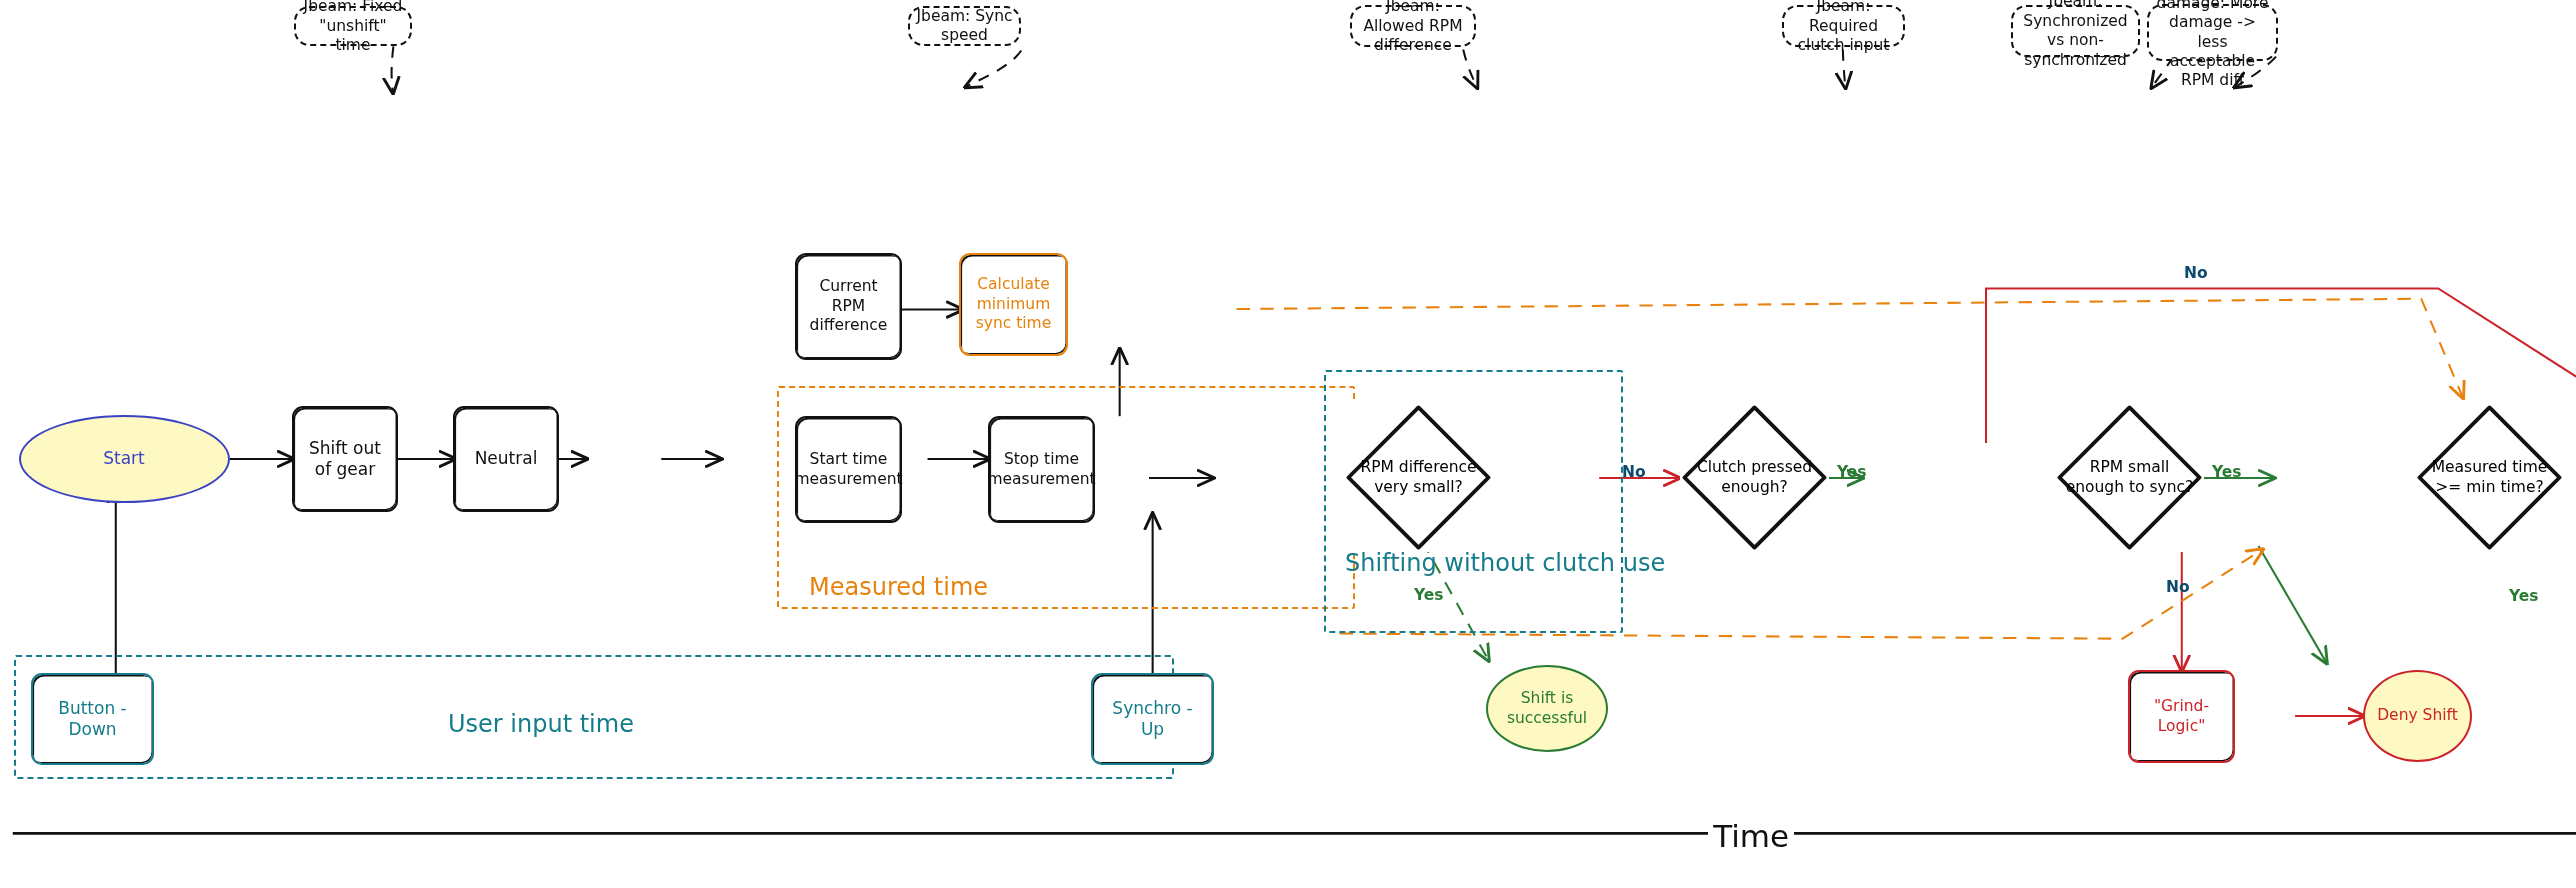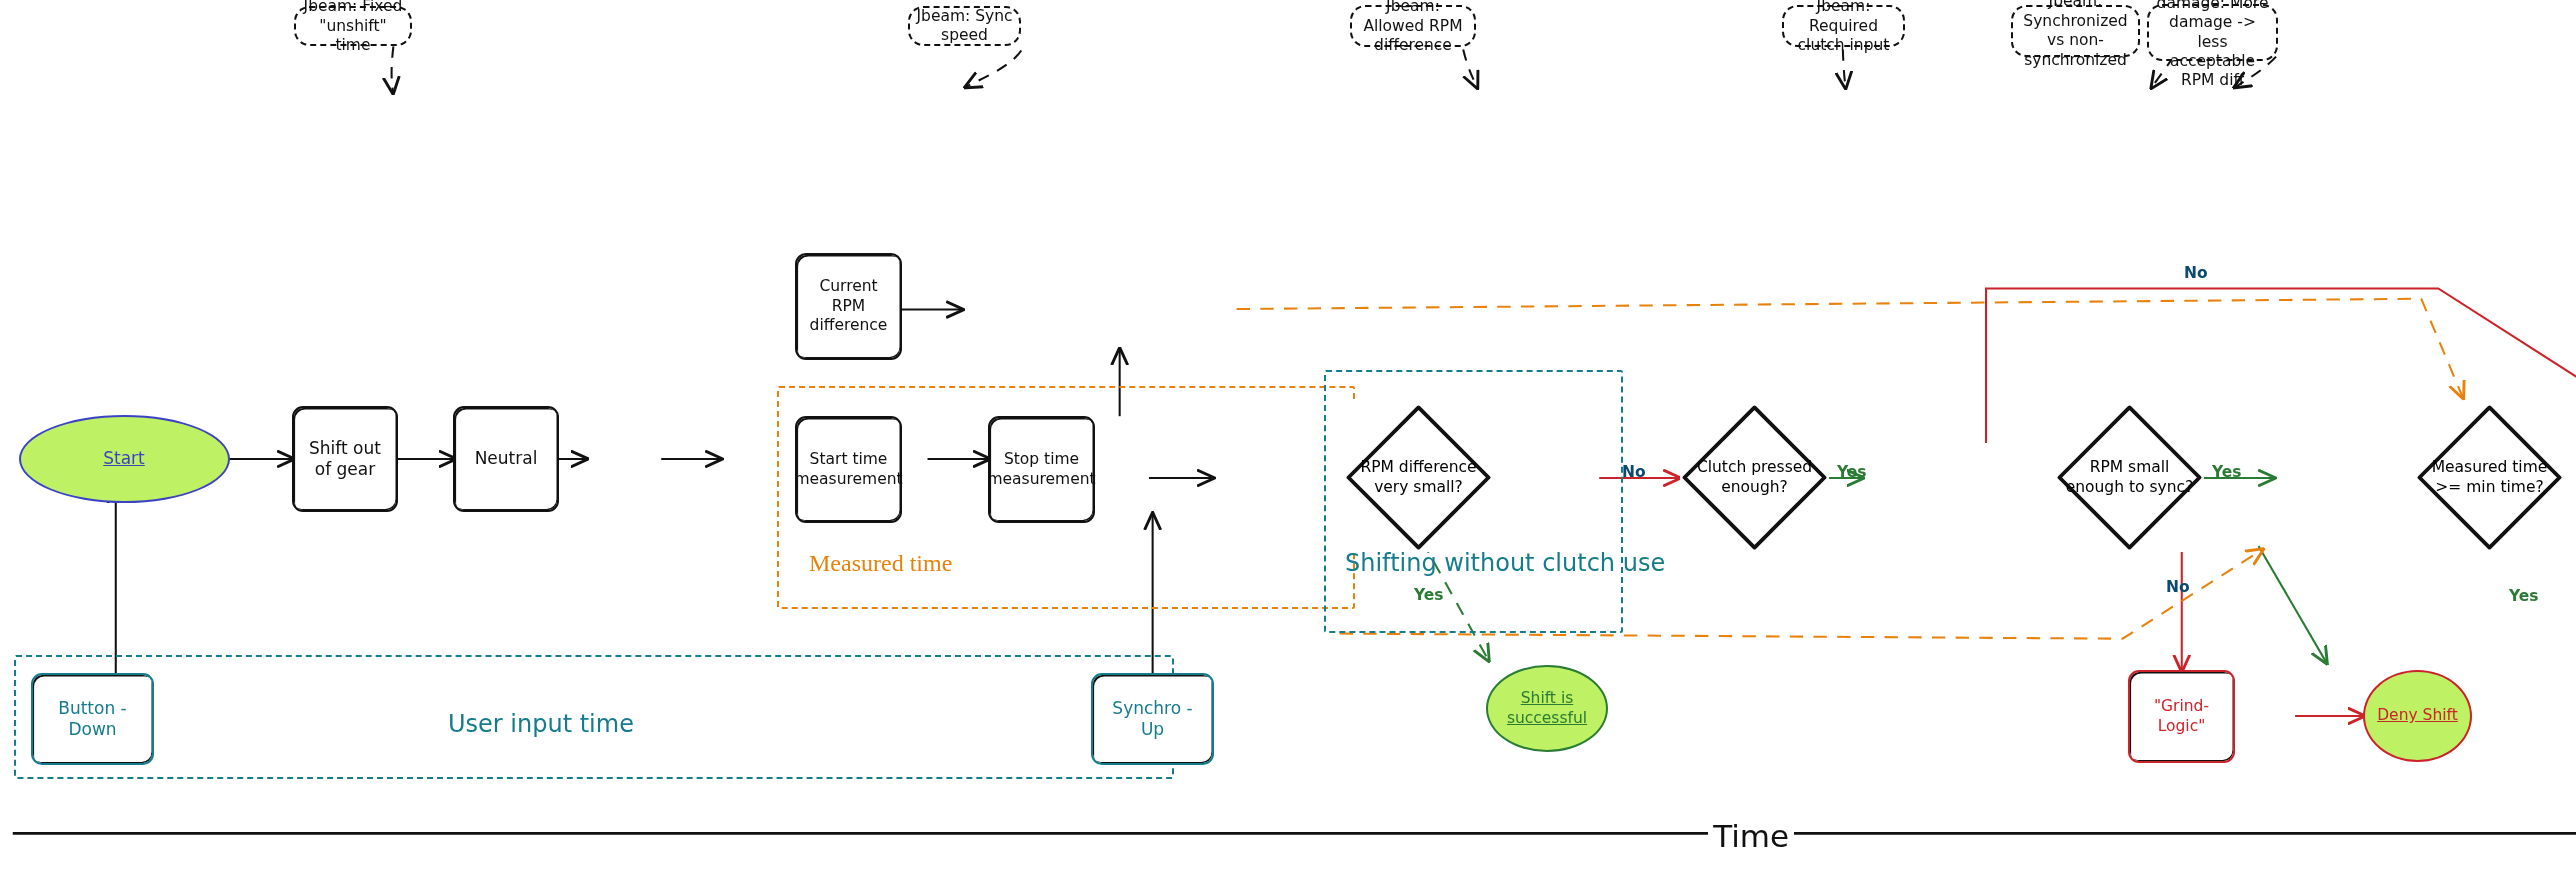--- a/index.html
+++ b/index.html
@@ -8,21 +8,21 @@
   svg#wires{position:absolute;left:0;top:0;width:3526px;height:888px;pointer-events:none;}
   .node{position:absolute;box-sizing:border-box;display:flex;align-items:center;justify-content:center;text-align:center;line-height:1.25;}
   .node .lbl{display:block;padding:0 5.2px;}
   
   .box{border:2.1px solid #111;border-radius:11px;background:#fff;}
   .box.double{box-shadow:2.1px 2.6px 0 -1px #111 inset, -1.5px -2.1px 0 -1px #111 inset;}
   .box.orange{border-color:#e8820c;color:#e8820c;}
   .box.teal{border-color:#157c8c;color:#157c8c;}
   .box.red{border-color:#cc2229;color:#cc2229;}
   .box.black{border-color:#111;color:#111;}
-  .ellipse{border:2.1px solid #111;border-radius:50%;background:#bef264;text-decoration:underline;}
+  .ellipse{border:2.1px solid #111;border-radius:50%;background:#fef9c3;}
   .ellipse.blue{border-color:#3b43c4;color:#3b43c4;}
   .ellipse.green{border-color:#2a7b33;color:#2a7b33;}
   .ellipse.red{border-color:#cc2229;color:#cc2229;}
   .note{border:2.1px dashed #111;border-radius:15.5px;background:#fff;color:#111;}
   .diamond{background:#fff;}
   .diamond .dshape{position:absolute;inset:0;}
   .diamond .lbl{position:relative;z-index:2;}
   .grp{position:absolute;box-sizing:border-box;background:transparent;}
   .grp.orange{border:2.1px dashed #e8820c;}
   .grp.teal{border:2.1px dashed #157c8c;}
@@ -135,21 +135,21 @@
     <span class="lbl">Jbeam: Synchronized vs non-synchronized</span>
   </div>
   <div class="node note f-note" style="left:2147px;top:4.1px;width:131px;height:57px;">
     <span class="lbl">Synchro damage: More damage -&gt; less acceptable RPM diff</span>
   </div>
 
   <div class="grp teal" style="left:14.4px;top:655px;width:1160px;height:124px;border-radius:2.1px;"></div>
   <div class="grplabel f-grp t-teal" style="left:448px;top:710px;">User input time</div>
 
   <div class="grp orange" style="left:777px;top:386px;width:578px;height:223px;border-radius:2.1px;"></div>
-  <div class="grplabel f-grp t-orange" style="left:809px;top:550px;font-family:Liberation Serif, serif;">Measured time</div>
+  <div class="grplabel f-grp t-orange" style="left:809px;top:573px;">Measured time</div>
 
   <div class="grp teal" style="left:1324px;top:370px;width:299px;height:263px;border-radius:2.1px;"></div>
   <div class="grplabel f-grp t-teal" style="left:1345px;top:550px;line-height:1.15;">
     <span>Shifting without clutch use</span>
   </div>
 
   <div class="node ellipse blue f-node" style="left:18.5px;top:415px;width:211px;height:88px;">
     <span class="lbl">Start</span>
   </div>
 
@@ -166,20 +166,23 @@
   </div>
 
   <div class="node box double teal f-node" style="left:1091px;top:673px;width:123px;height:92px;">
     <span class="lbl">Synchro - Up</span>
   </div>
 
   <div class="node box double black f-small" style="left:795px;top:253px;width:107px;height:107px;">
     <span class="lbl">Current RPM difference</span>
   </div>
 
+  <div class="node box double orange f-small" style="left:959px;top:253px;width:109px;height:103px;">
+    <span class="lbl">Calculate minimum sync time</span>
+  </div>
 
   <div class="node box double black f-small" style="left:795px;top:416px;width:107px;height:107px;text-align:center;">
     <span class="lbl">Start time measurement</span>
   </div>
 
   <div class="node box double black f-small" style="left:988px;top:416px;width:107px;height:107px;">
     <span class="lbl">Stop time measurement</span>
   </div>
 
   <div class="node diamond f-small" style="left:1344px;top:403px;width:149px;height:149px;">

